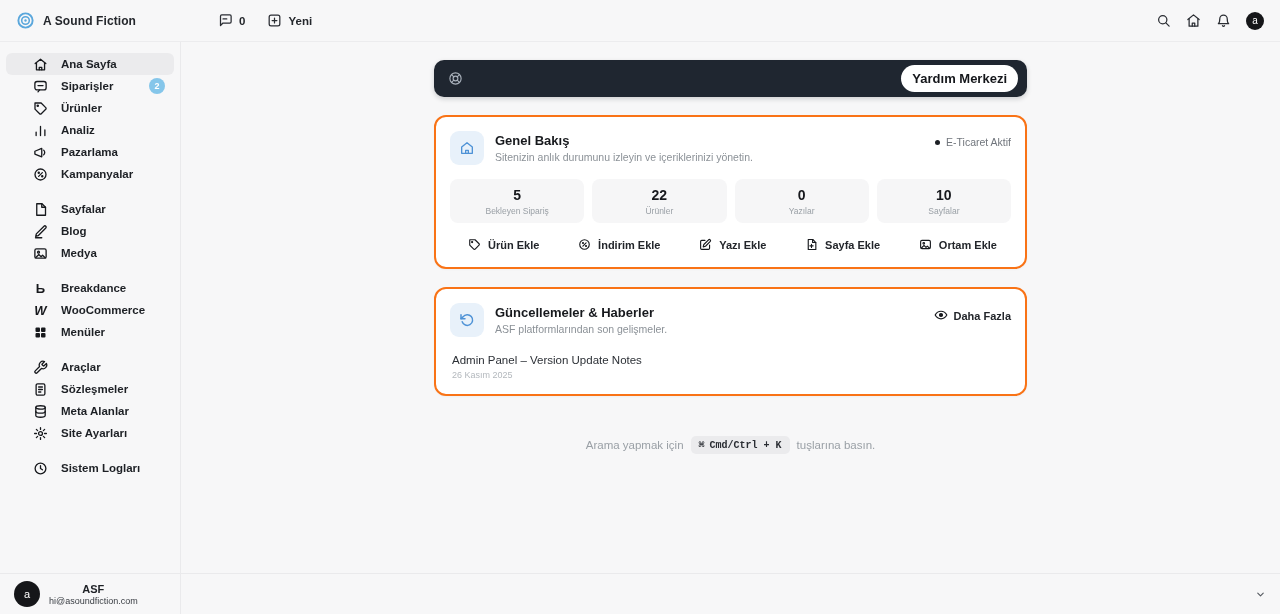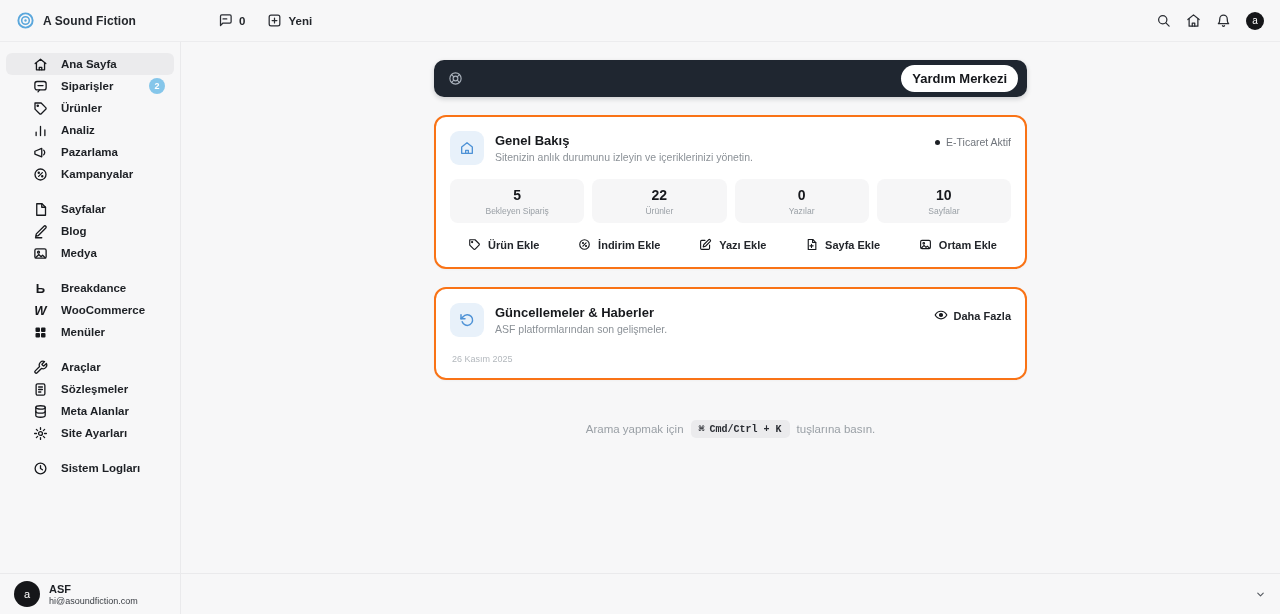--- a/index.html
+++ b/index.html
@@ -66,21 +66,21 @@
     position:absolute; left:0; right:0; bottom:0; height:41px;
     border-top:1px solid #eaeaec;
     display:flex; align-items:center; gap:9px; padding:0 14px;
     cursor:pointer;
   }
   .avatar-lg {
     width:26px; height:26px; border-radius:50%; background:#151619;
     color:#fff; font-size:11px; display:flex; align-items:center; justify-content:center;
   }
   .user-meta { display:flex; flex-direction:column; }
-  .user-name { font-size:11px; font-weight:700; color:#1d2025; }
+  .user-name { font-size:11px; font-weight:700; color:#1d2025;text-align:center; }
   .user-email { font-size:9px; color:#3c4046; margin-top:1px; }
   .sidebar-footer .chevron { margin-left:auto; width:11px; height:11px; color:#55595f; }
 
   
   .main { position:absolute; top:42px; left:181px; right:0; bottom:0; overflow:hidden; }
   .content { width:593px; margin:18px auto 0; }
 
   .banner {
     height:37px; border-radius:10px; background:#1f2630;
     display:flex; align-items:center; gap:9px; padding:0 9px 0 14px;
@@ -509,20 +509,21 @@
             <svg viewBox="0 0 24 24" fill="none" stroke="currentColor" stroke-width="2" stroke-linejoin="round">
               <path d="M2 12s3.5-6.5 10-6.5S22 12 22 12s-3.5 6.5-10 6.5S2 12 2 12z"></path>
                 <circle cx="12" cy="12" r="2.6" fill="currentColor"></circle>
             </svg>
           </span>
           <span class="more-label">Daha Fazla</span>
         </div>
       </div>
       <div class="updates-list">
           <div class="update-item">
+            <div class="update-title">Admin Panel – Version Update Notes</div>
             <div class="update-date">26 Kasım 2025</div>
           </div>
         </div>
     </section>
 
     <div class="search-hint">
       <span>Arama yapmak için</span>
       <span class="kbd">
           <span>⌘</span>
           <span>Cmd/Ctrl + K</span>

